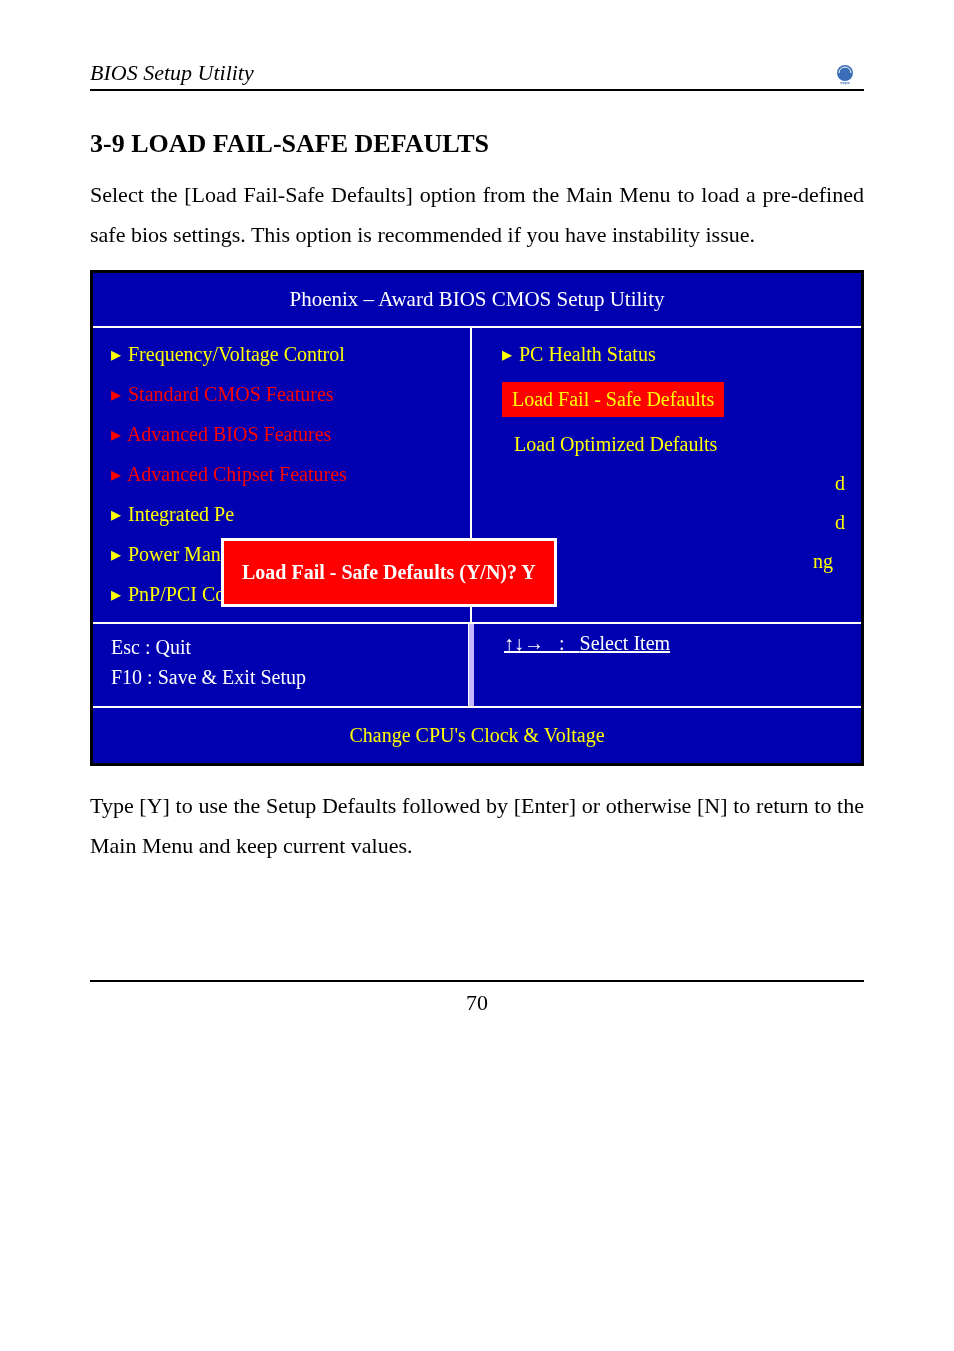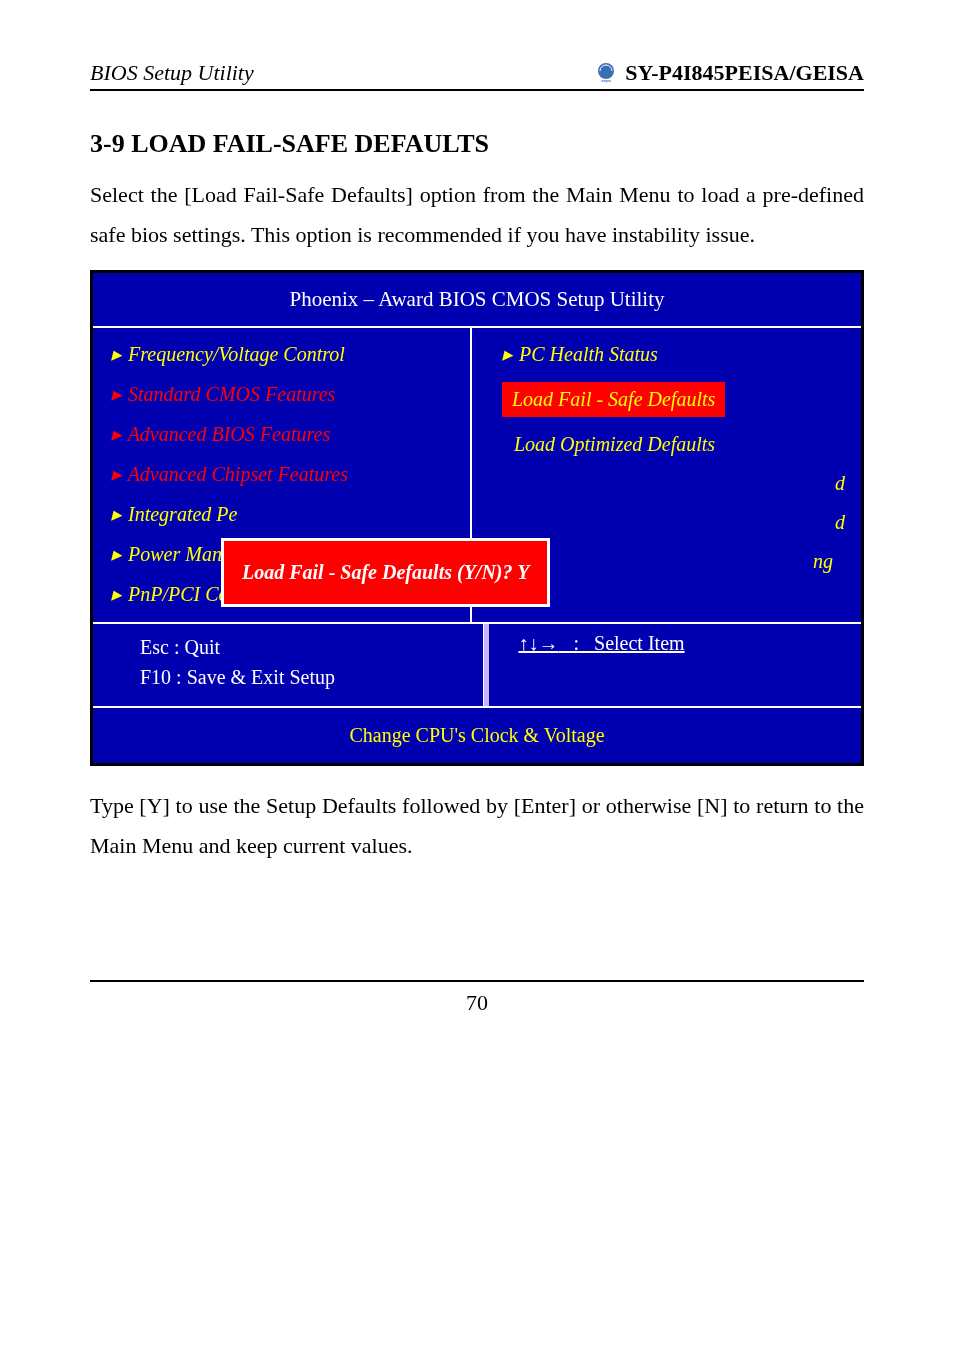--- a/index.html
+++ b/index.html
@@ -58,21 +58,20 @@
     }
     .bios-title {
       text-align: center;
       padding: 14px 0;
       color: white;
       font-size: 21px;
     }
     .bios-grid {
       display: flex;
       position: relative;
-      font-style: italic;
     }
     .bios-col {
       width: 50%;
       padding: 6px 0 8px 0;
     }
     .bios-col-left {
       border-top: 2px solid white;
       border-right: 1px solid white;
       border-bottom: 2px solid white;
     }
@@ -99,21 +98,20 @@
       margin: 8px 12px 8px 18px;
       padding: 6px 10px;
       display: inline-block;
     }
     .bios-item-plain {
       padding: 8px 10px 8px 30px;
       color: #ffff00;
     }
     .bios-footer-row {
       display: flex;
-      padding-left: 29px;
     }
     .bios-footer-left {
       width: 50%;
       padding: 8px 10px 14px 18px;
       color: white;
       border-right: 1px solid white;
       line-height: 1.5;
     }
     .bios-footer-right {
       width: 50%;
@@ -175,21 +173,20 @@
   <div class="header">
     <div class="header-left">BIOS Setup Utility</div>
     <div class="header-right">
       <span class="logo">
         <svg viewBox="0 0 26 22">
               <circle cx="13" cy="9" r="8" fill="#3a6fb8"></circle>
               <path d="M7 9 a6 6 0 0 1 12 0" fill="none" stroke="#fff" stroke-width="1"></path>
               <text x="13" y="20" font-size="5" text-anchor="middle" fill="#3a6fb8">soyo</text>
             </svg>
       </span>
-      <span>SY-P4I845PEISA/GEISA</span>
     </div>
   </div>
 
   <div class="section-title">3-9  LOAD FAIL-SAFE DEFAULTS</div>
 
   <div class="body-text">Select the [Load Fail-Safe Defaults] option from the Main Menu to load a pre-defined safe bios settings. This option is recommended if you have instability issue.</div>
 
   <div class="bios-box">
     <div class="bios-title">Phoenix – Award BIOS CMOS Setup Utility</div>
     <div class="bios-grid">

